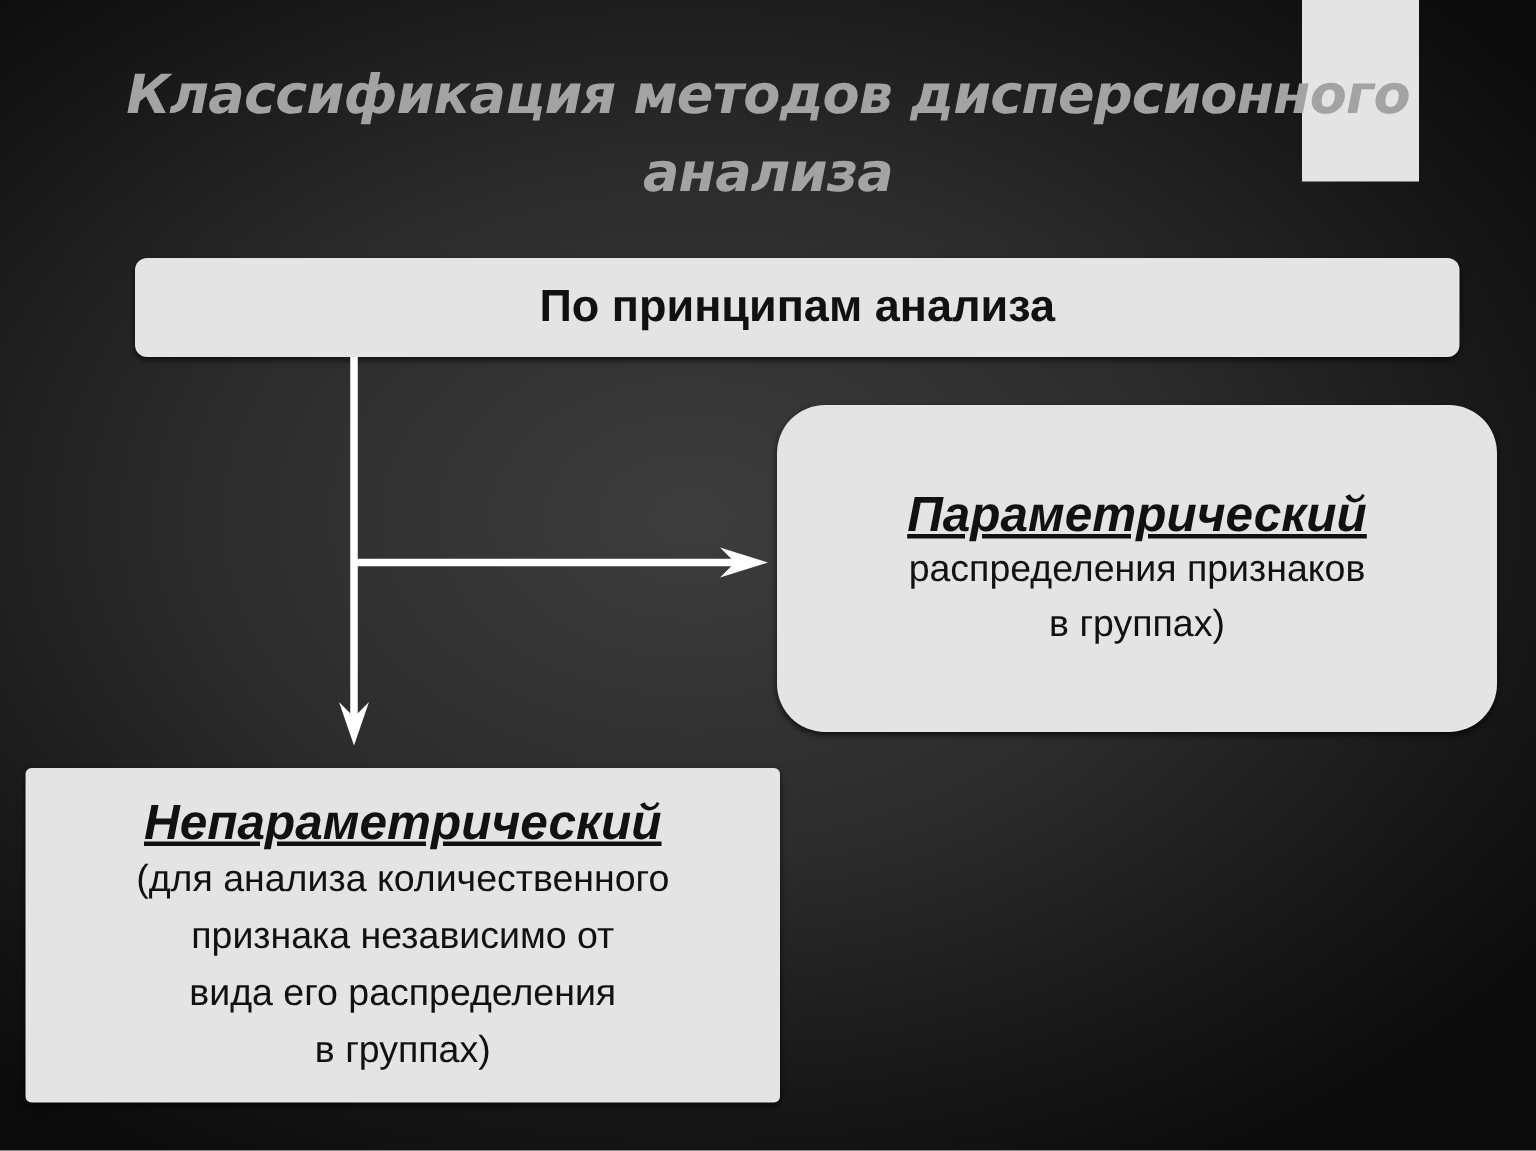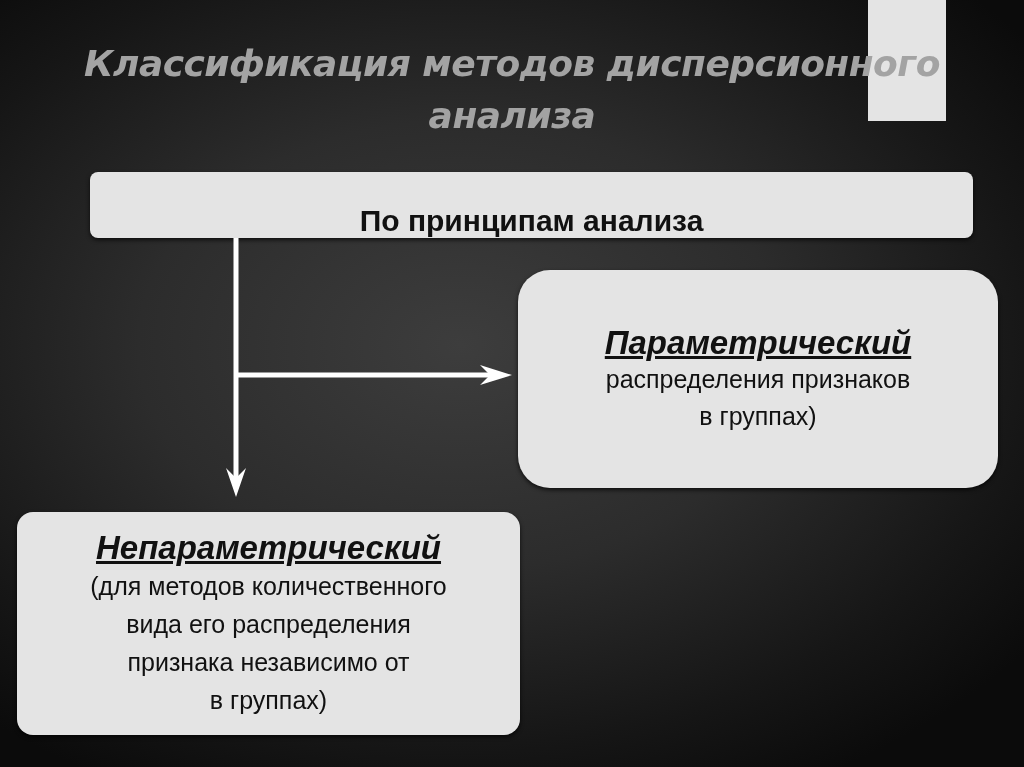--- a/index.html
+++ b/index.html
@@ -18,30 +18,30 @@
     font-family: "DejaVu Sans", sans-serif; font-weight: bold; font-style: italic;
     font-size: 36px; line-height: 52px; letter-spacing: -0.5px;
   }
   .box {
     position: absolute; background: #e4e4e4; color: #111;
     box-shadow: 0 2px 4px rgba(0,0,0,0.7);
     text-align: center;
   }
   .box-top {
     left: 90px; top: 172px; width: 883px; height: 66px; border-radius: 8px;
-    display: flex; align-items: flex-end; justify-content: center;
+    display: flex; align-items: center; justify-content: center;
     font-weight: bold; font-size: 30px;
   }
   .box-right {
     left: 518px; top: 270px; width: 480px; height: 218px; border-radius: 32px;
     display: flex; flex-direction: column; justify-content: center;
     font-size: 25px; line-height: 37px;
   }
   .box-left {
-    left: 17px; top: 512px; width: 503px; height: 223px; border-radius: 16px;
+    left: 17px; top: 512px; width: 503px; height: 223px; border-radius: 4px;
     display: flex; flex-direction: column; justify-content: center;
     font-size: 25px; line-height: 38px;
   }
   .heading {
     font-weight: bold; font-style: italic; text-decoration: underline;
     font-size: 33px;
   }
   .connector { position: absolute; left: 0; top: 0; }
 </style>
 </head>
@@ -70,17 +70,17 @@
 </svg>
 
 <div class="box box-right">
   <div class="heading">Параметрический</div>
   <div>распределения признаков</div>
   <div>в группах)</div>
 </div>
 
 <div class="box box-left">
   <div class="heading">Непараметрический</div>
-  <div>(для методов количественного</div>
+  <div>(для анализа количественного</div>
+  <div>признака независимо от</div>
   <div>вида его распределения</div>
-  <div>признака независимо от</div>
   <div>в группах)</div>
 </div>
 
 </body></html>

